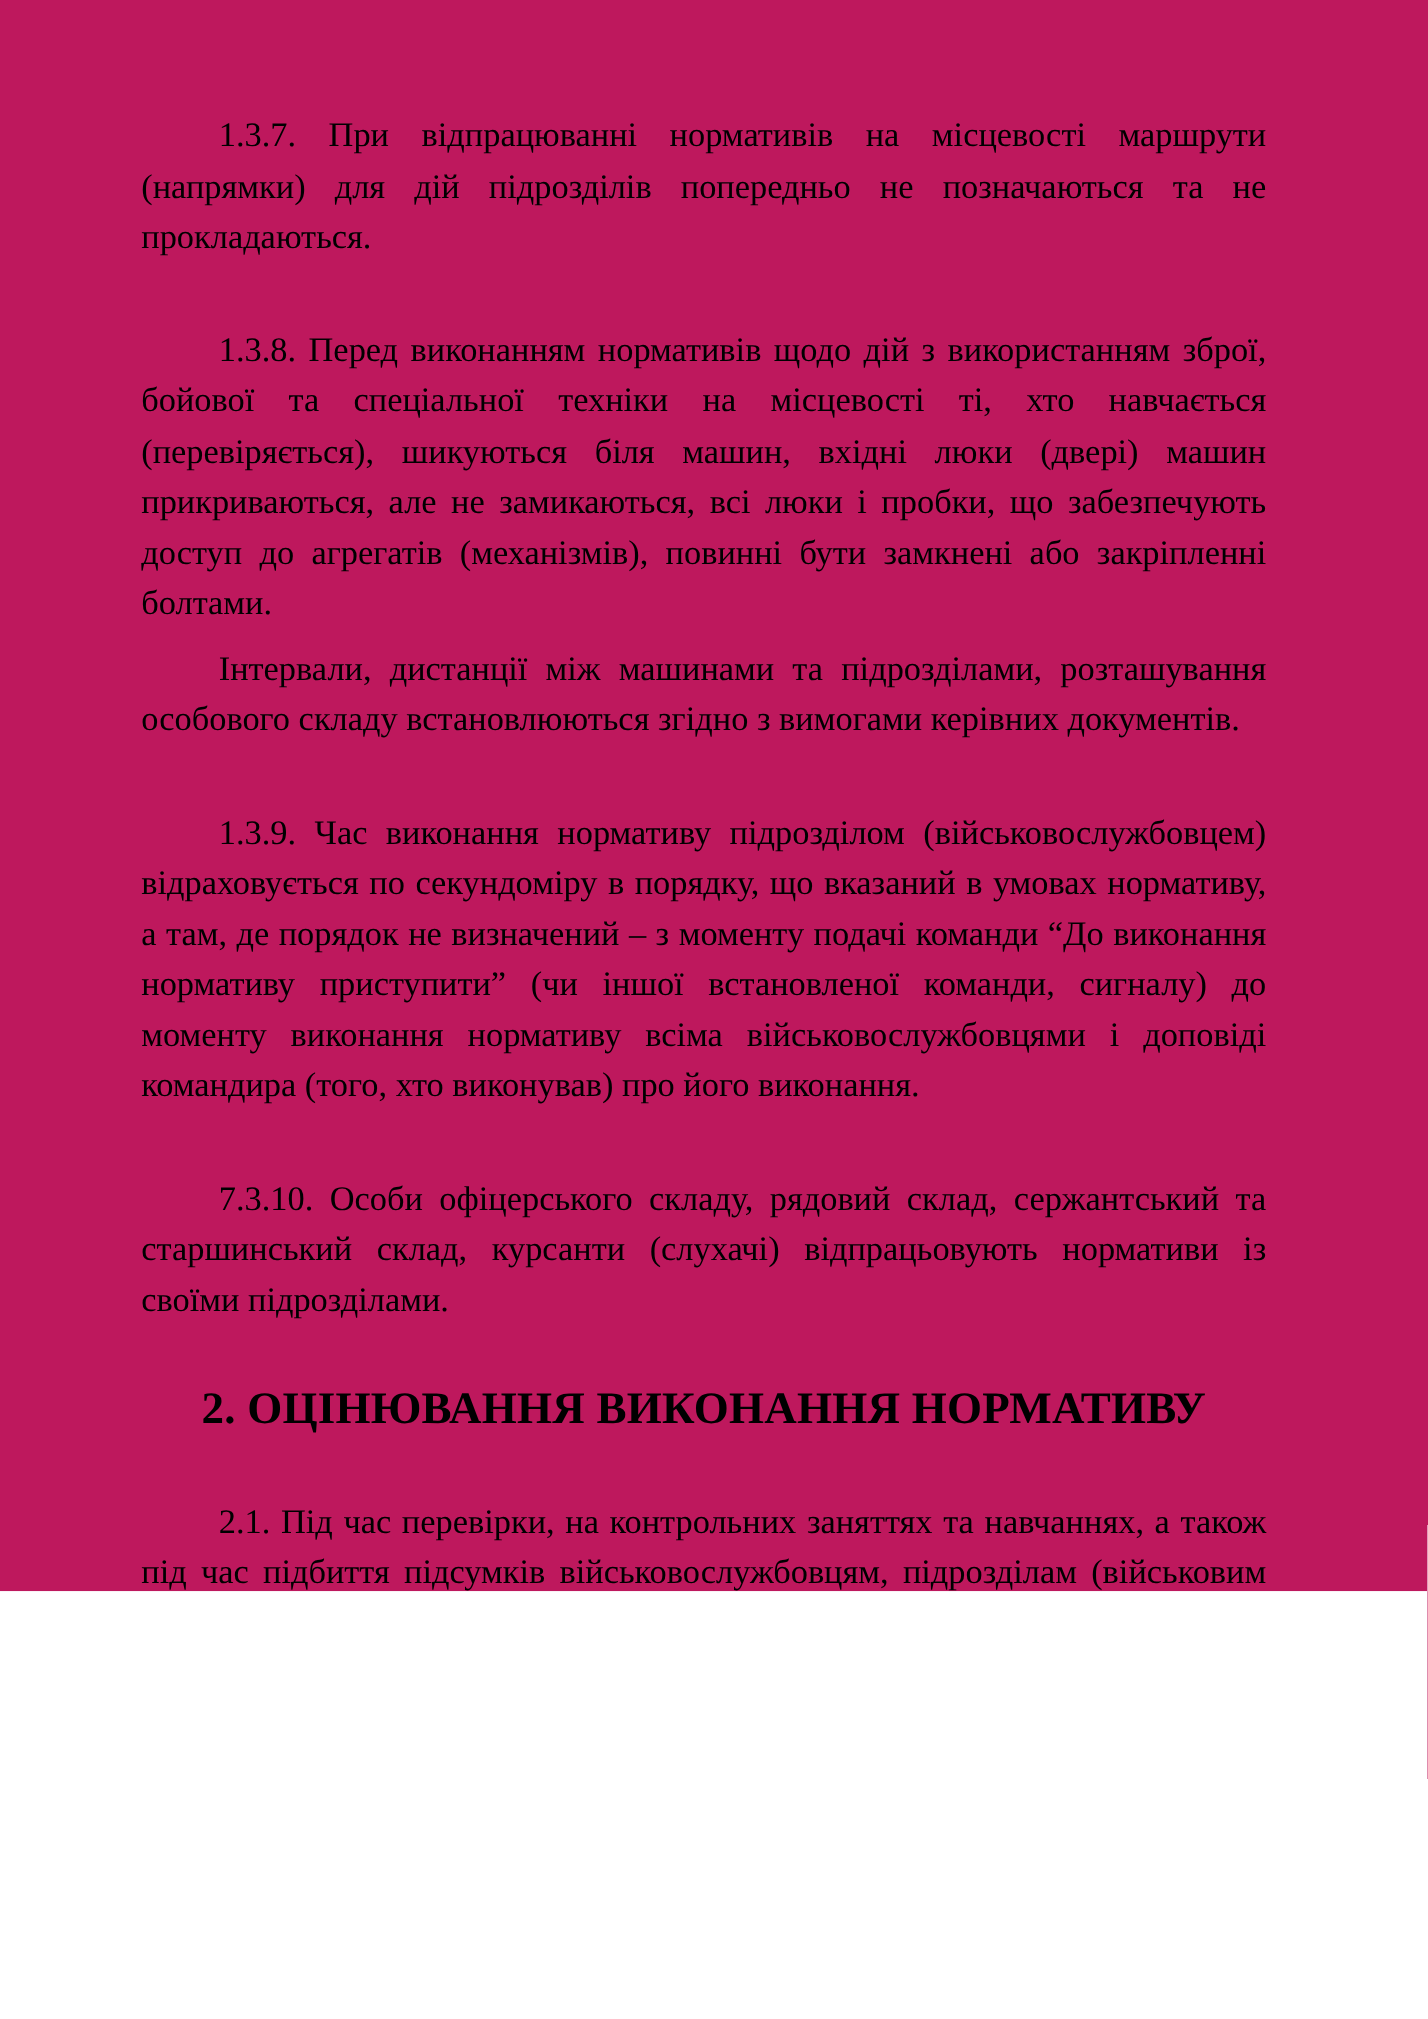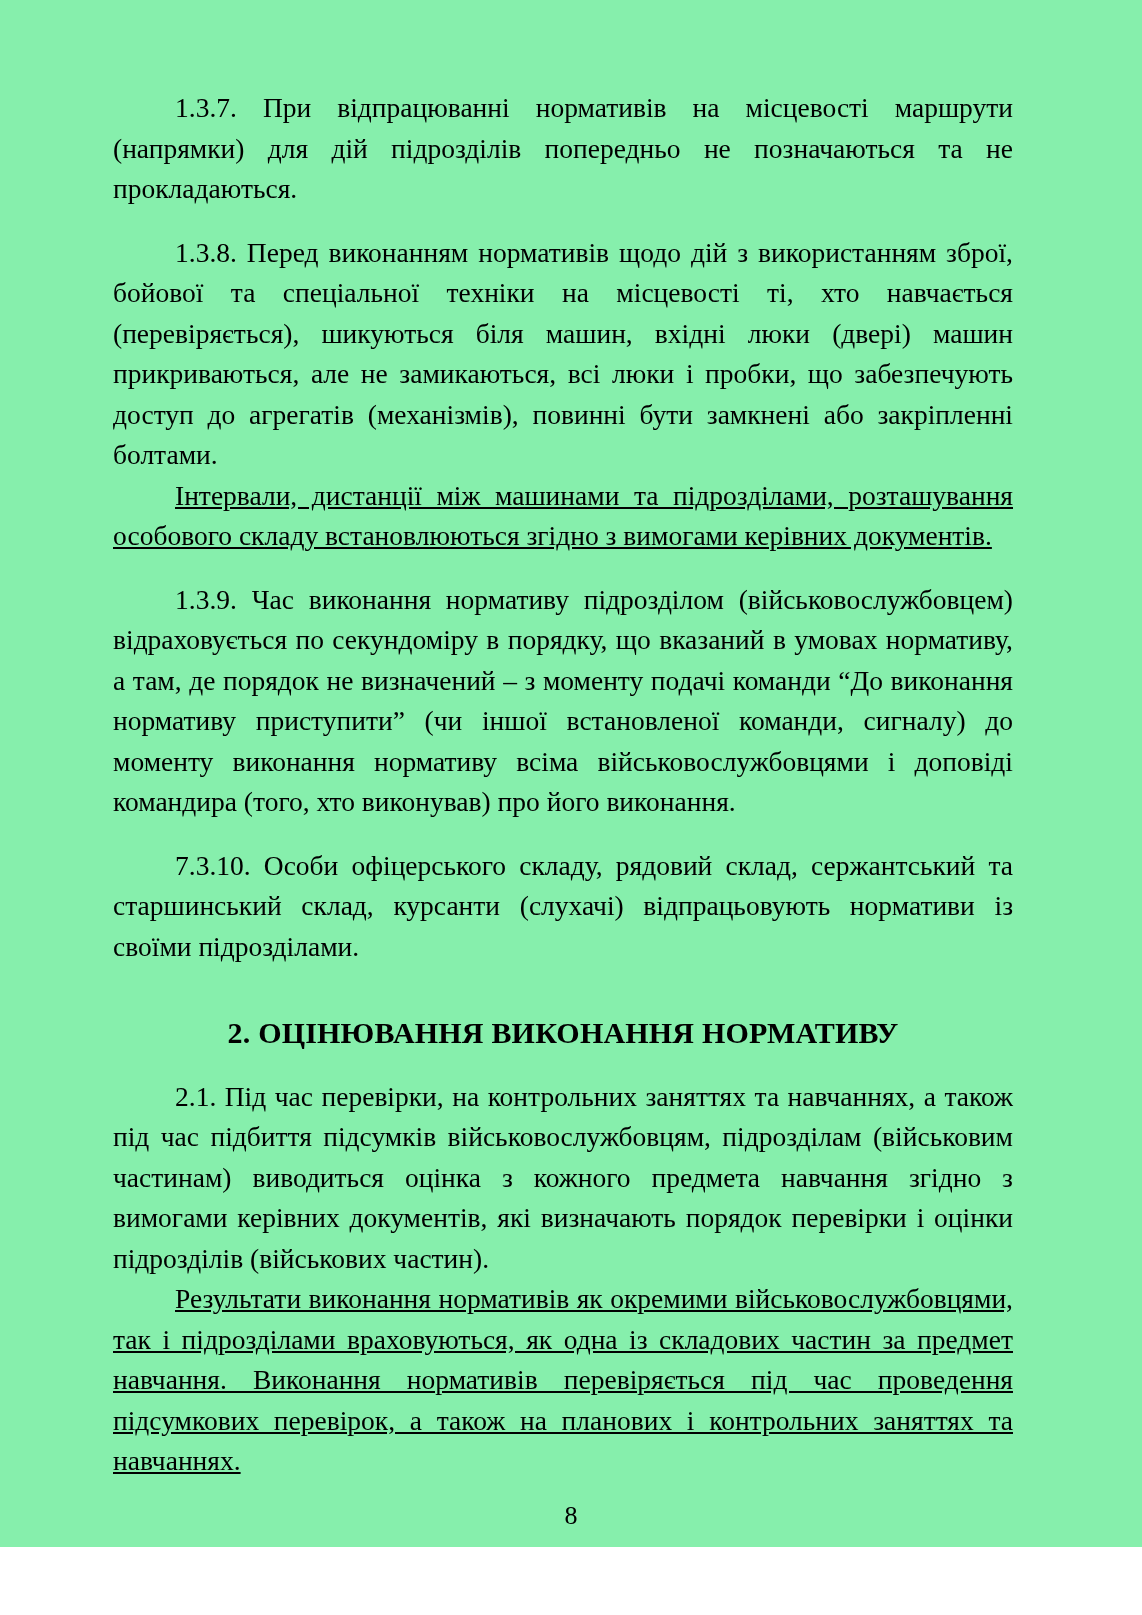--- a/index.html
+++ b/index.html
@@ -10,23 +10,23 @@
   }
 
   body {
     font-family: "Liberation Serif", "DejaVu Serif", serif;
     color: #000000;
   }
 
   .page {
     position: relative;
     width: 1142px;
-    height: 1547px;
+    height: 1273px;
     margin: 0 auto;
-    background: #86efac;
+    background: #be185d;
     box-sizing: border-box;
     overflow: hidden;
   }
 
   .content {
     position: absolute;
     left: 113px;
     top: 88px;
     width: 900px;
   }
@@ -37,33 +37,32 @@
     line-height: 40.5px;
     text-align: justify;
     text-indent: 62px;
     -webkit-hyphens: none;
     hyphens: none;
     word-spacing: 0;
   }
 
   
   p.gap-before {
-    margin-top: 23px;
+    margin-top: 50px;
   }
 
   
   p.tight {
-    margin-top: 0;
-    text-decoration: underline;
+    margin-top: 12px;
   }
 
   h2.section-heading {
     margin: 0;
     margin-top: 46px;
-    font-size: 30px;
+    font-size: 36px;
     line-height: 40.5px;
     font-weight: bold;
     text-align: center;
     text-indent: 0;
     letter-spacing: 0.2px;
   }
 
   .page-number {
     position: absolute;
     left: 0;

